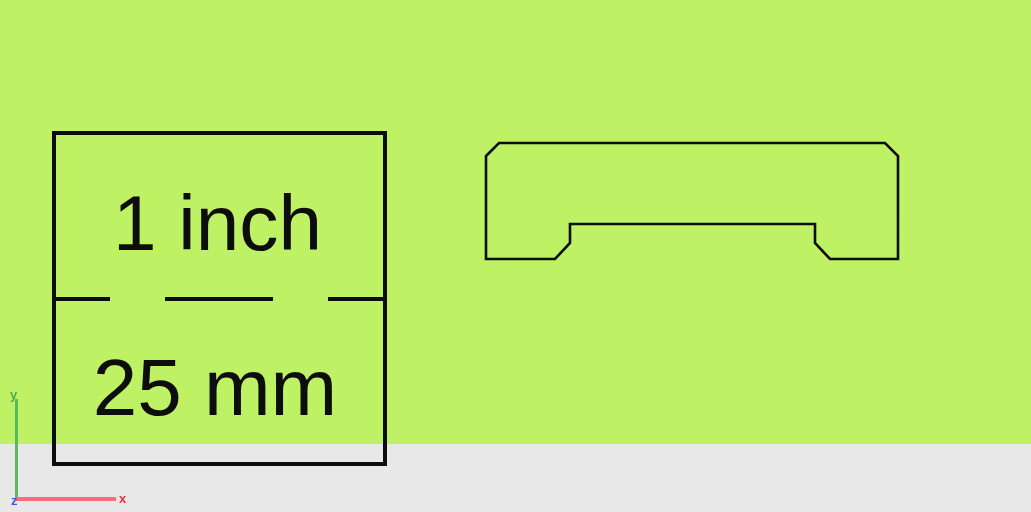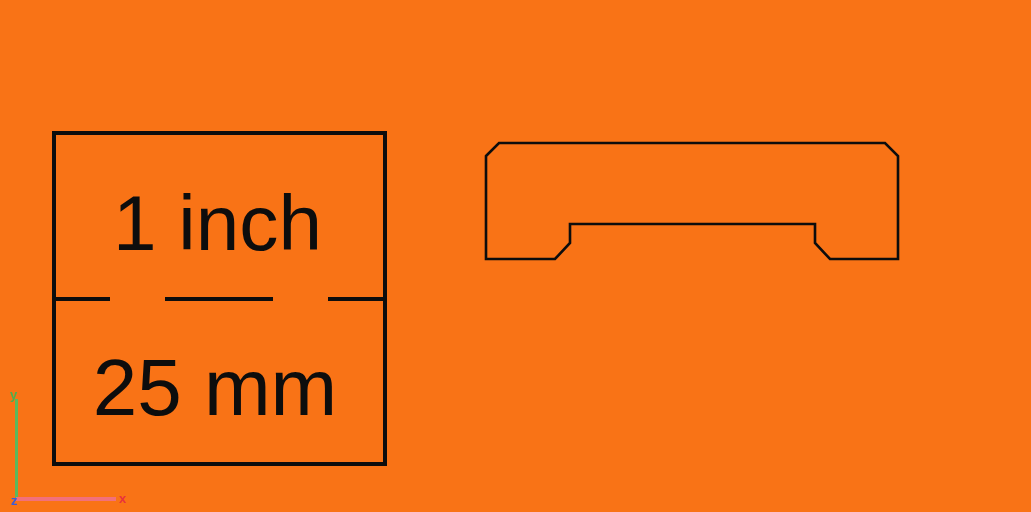--- a/index.html
+++ b/index.html
@@ -41,21 +41,21 @@
 
   .axis-label {
     font-family: "Liberation Sans", sans-serif;
     font-size: 13px;
     font-weight: 700;
   }
 </style>
 </head>
 <body style="background: rgb(232, 232, 232);">
 
-<div id="viewport" style="width: 1031px; height: 512px; background: #f97316;">
+<div id="viewport" style="width: 1031px; height: 444px; background: #bef264;">
 
   <svg id="drawing-svg" viewBox="0 0 1031 512" xmlns="http://www.w3.org/2000/svg">
 
     <g>
       <rect id="scale-square-rect" x="54" y="133" width="331" height="331" fill="none" stroke="#0d0d0d" stroke-width="3.2" shape-rendering="crispEdges"></rect>
 
       <g>
         <line id="divider-seg-0" x1="54" y1="299" x2="110" y2="299" stroke="#0d0d0d" stroke-width="3.2" shape-rendering="crispEdges"></line>
         <line id="divider-seg-1" x1="165" y1="299" x2="273" y2="299" stroke="#0d0d0d" stroke-width="3.2" shape-rendering="crispEdges"></line>
         <line id="divider-seg-2" x1="328" y1="299" x2="385" y2="299" stroke="#0d0d0d" stroke-width="3.2" shape-rendering="crispEdges"></line>

